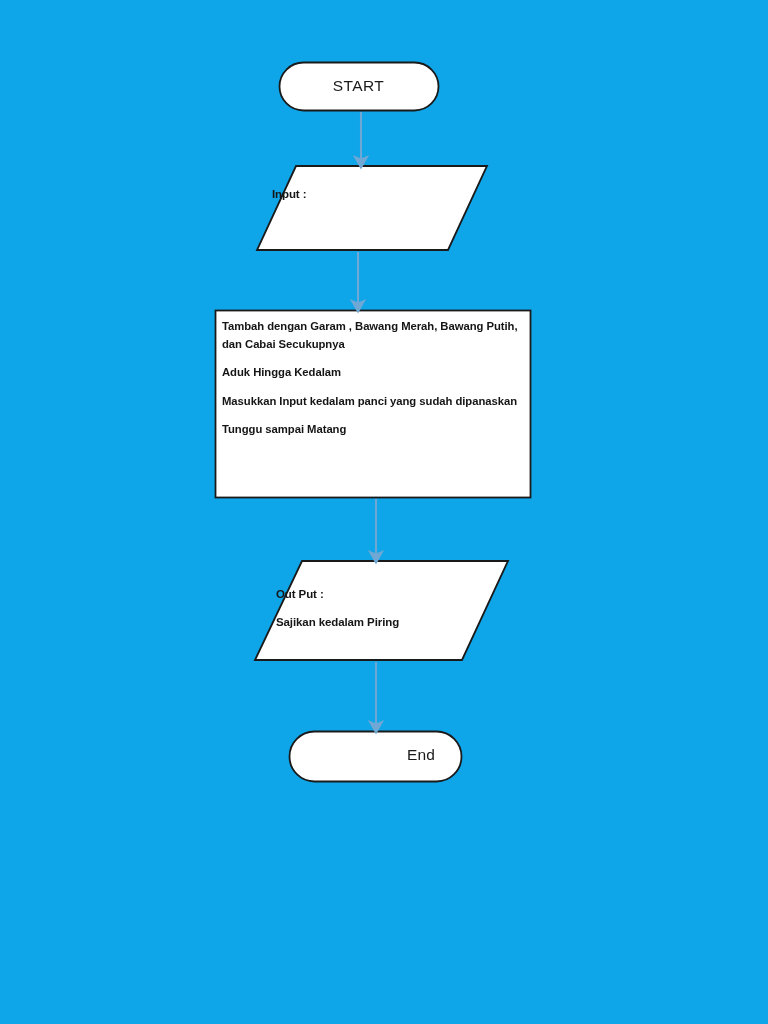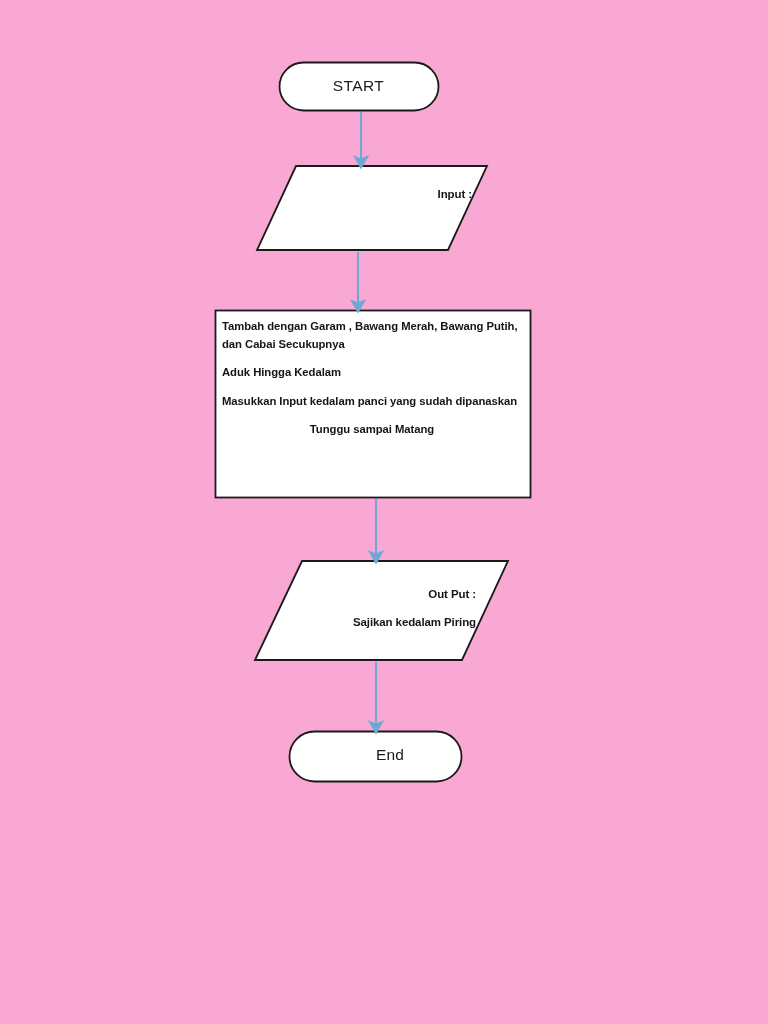--- a/index.html
+++ b/index.html
@@ -10,21 +10,21 @@
   body {
     width: 768px;
     height: 1024px;
     font-family: "Liberation Sans", sans-serif;
     overflow: hidden;
   }
   #canvas {
     position: relative;
     width: 768px;
     height: 1024px;
-    background: #f9a8d4;
+    background: #0ea5e9;
   }
   svg.flow-layer {
     position: absolute;
     left: 0;
     top: 0;
     width: 768px;
     height: 1024px;
     pointer-events: none;
   }
   .node-text {
@@ -42,29 +42,30 @@
     font-weight: normal;
     color: #1a1a1a;
     letter-spacing: 0.4px;
   }
   #start-label {
     left: 279px;
     top: 77px;
     width: 159px;
   }
   #end-label {
-    left: 304px;
+    left: 289px;
     top: 746px;
     width: 172px;
     letter-spacing: 0.2px;
+    padding-left: 46px;
   }
 
   
   .io-label {
-    text-align: right;
+    text-align: left;
     font-size: 11.5px;
     font-weight: bold;
     line-height: 28px;
   }
   #input-label {
     left: 272px;
     top: 180px;
     width: 200px;
   }
   #output-label {
@@ -83,21 +84,20 @@
     font-weight: bold;
     color: #151515;
     line-height: 17.5px;
   }
   #process-block .step {
     margin: 0 0 11px 0;
     letter-spacing: -0.05px;
   }
   #process-block .step:last-child {
     margin-bottom: 0;
-    text-align: center;
   }
 </style>
 </head>
 <body>
 
 <div id="canvas">
 
   <svg class="flow-layer" viewBox="0 0 768 1024" xmlns="http://www.w3.org/2000/svg">
     <defs>
       <marker id="arrowhead" markerWidth="9" markerHeight="9" refX="3.2" refY="4.5" orient="auto" markerUnits="strokeWidth">

